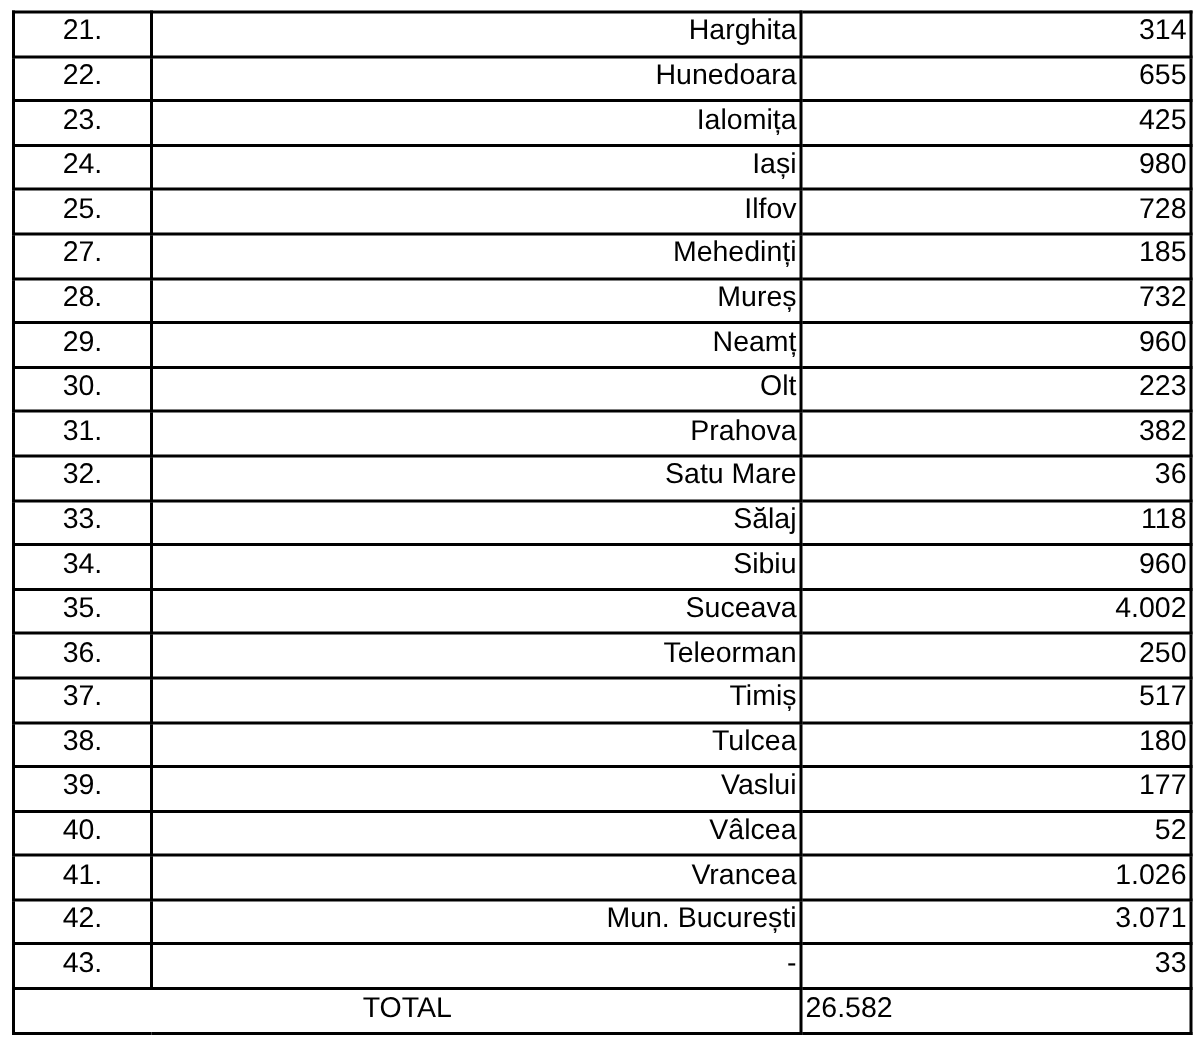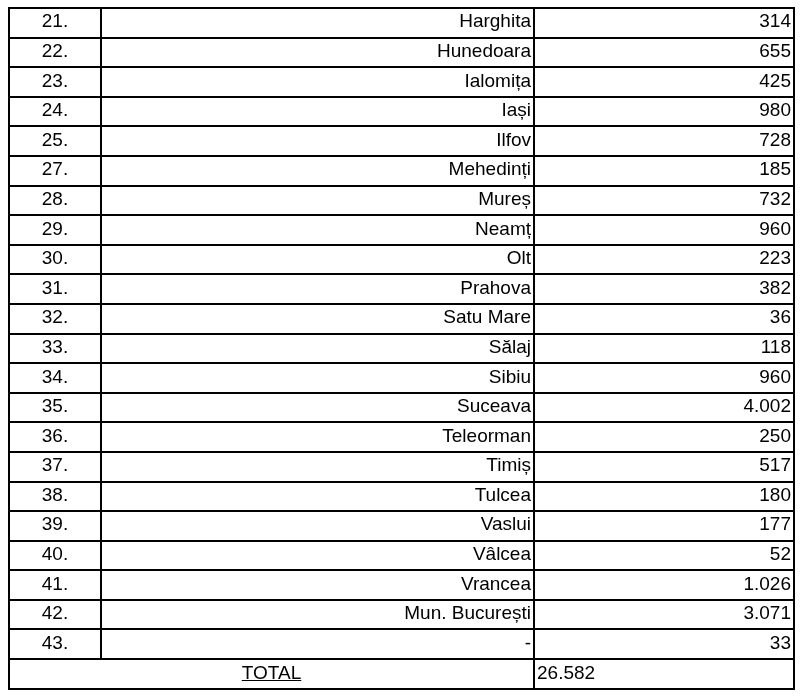--- a/index.html
+++ b/index.html
@@ -39,21 +39,20 @@
   td.cell-name {
     padding-left: 10px;
     text-align: right;
   }
   td.cell-value {
     text-align: right;
   }
   td.total-label-cell {
     text-align: center;
     padding-left: 112px; 
-    text-decoration: underline;
   }
   td.total-value-cell {
     text-align: left;
   }
 </style>
 </head>
 <body>
 
 <table class="doc-table">
   <colgroup>

